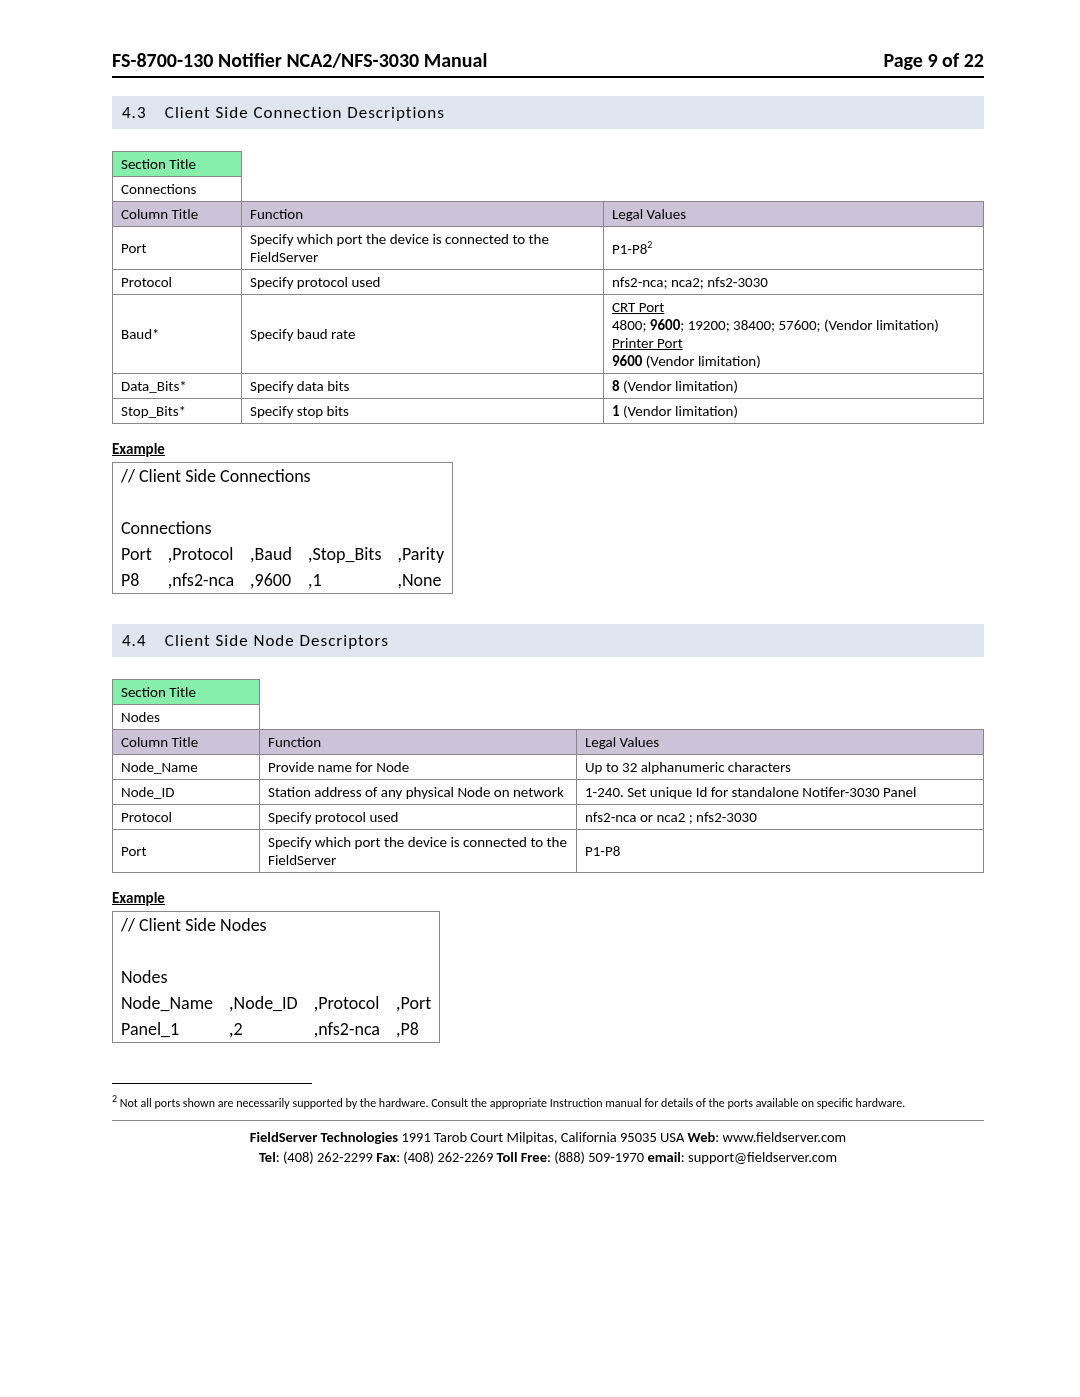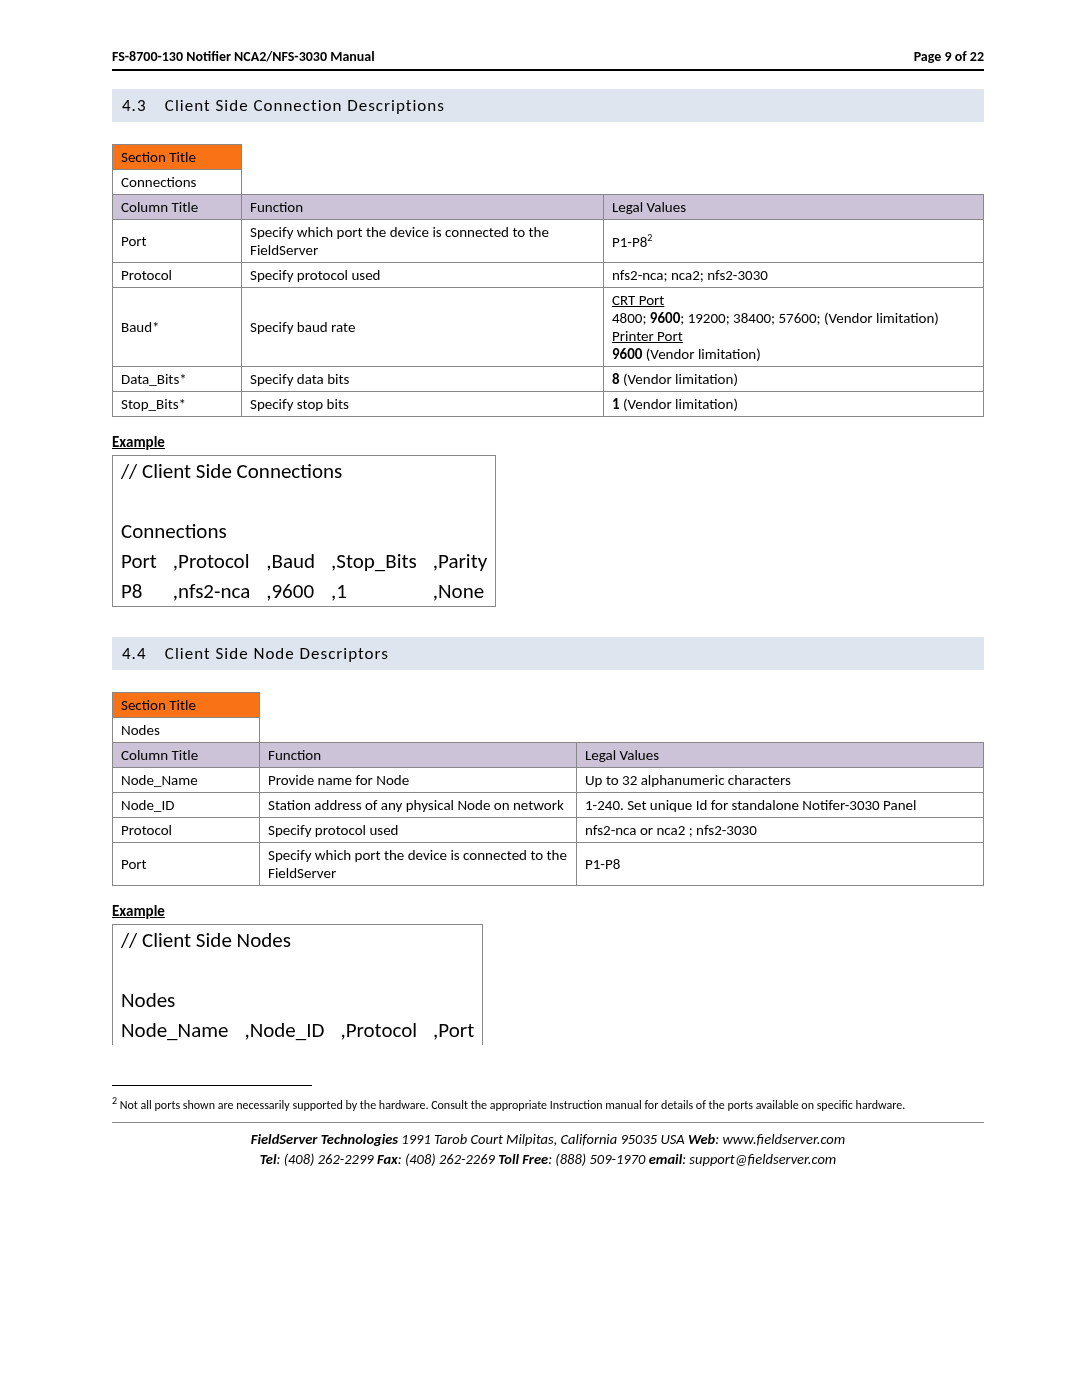--- a/index.html
+++ b/index.html
@@ -12,21 +12,21 @@
     width: 1080px;
   }
   .page {
     padding: 48px 96px 30px 112px;
     box-sizing: border-box;
   }
   .topbar {
     display: flex;
     justify-content: space-between;
     font-weight: bold;
-    font-size: 14px;
+    font-size: 20px;
     padding-bottom: 4px;
   }
   .thickline {
     border-bottom: 2px solid #000;
     margin-bottom: 18px;
   }
   .section-heading {
     background: #dfe5ee;
     padding: 6px 10px;
     font-size: 17px;
@@ -45,42 +45,42 @@
   }
   table.deftable td, table.deftable th {
     border: 1px solid #888;
     padding: 3px 8px;
     text-align: left;
     vertical-align: middle;
     font-size: 15px;
     font-weight: normal;
   }
   .hdr {
-    background: #f97316;
+    background: #86efac;
     margin-top: 8px;
   }
   .hdr2 {
     background: #ccc3d8;
   }
   .u { text-decoration: underline; }
   .b { font-weight: bold; }
   .example-label {
     text-decoration: underline;
     font-weight: bold;
     margin: 6px 0 4px 0;
     width: 100%;
   }
   table.codebox {
     border-collapse: collapse;
     margin-bottom: 30px;
   }
   table.codebox td {
     border: 1px solid #888;
     padding: 2px 8px;
-    font-size: 21px;
+    font-size: 18px;
     background: #fff;
   }
   table.codebox tr.topb td { border-bottom: none; }
   table.codebox tr.midb td { border-top: none; border-bottom: none; }
   table.codebox tr.botb td { border-top: none; }
   .footsep {
     border-top: 1px solid #000;
     width: 200px;
     margin-top: 40px;
     margin-bottom: 8px;
@@ -91,21 +91,20 @@
     margin-bottom: 8px;
   }
   .footnote sup { font-size: 10px; }
   .footerline {
     border-top: 1px solid #888;
     margin-top: 4px;
     padding-top: 6px;
     text-align: center;
     font-size: 14.5px;
     line-height: 1.4;
-    font-style: italic;
   }
   .col-label { width: 112px; }
   .col-label2 { width: 130px; }
   .justify { text-align: justify; }
   sup.ref { font-size: 10px; }
 </style>
 </head>
 <body>
 
 <div class="page">
@@ -252,20 +251,26 @@
         </tr>
     <tr class="midb">
           <td colspan="4">Nodes</td>
         </tr>
     <tr class="midb">
       <td style="border-right:none;">Node_Name</td>
       <td style="border-left:none;border-right:none;">,Node_ID</td>
       <td style="border-left:none;border-right:none;">,Protocol</td>
       <td style="border-left:none;">,Port</td>
     </tr>
+    <tr class="botb">
+      <td style="border-right:none;">Panel_1</td>
+      <td style="border-left:none;border-right:none;">,2</td>
+      <td style="border-left:none;border-right:none;">,nfs2-nca</td>
+      <td style="border-left:none;">,P8</td>
+    </tr>
   </tbody>
     </table>
 
   <div class="footsep"></div>
   <div class="footnote">
     <sup>2</sup><span> Not all ports shown are necessarily supported by the hardware. Consult the appropriate Instruction manual for details of the ports available on specific hardware.</span>
   </div>
 
   <div class="footerline">
     <span class="b">FieldServer Technologies</span><span> 1991 Tarob Court Milpitas, California 95035 USA   </span><span class="b">Web</span><span>: www.fieldserver.com</span><br>

